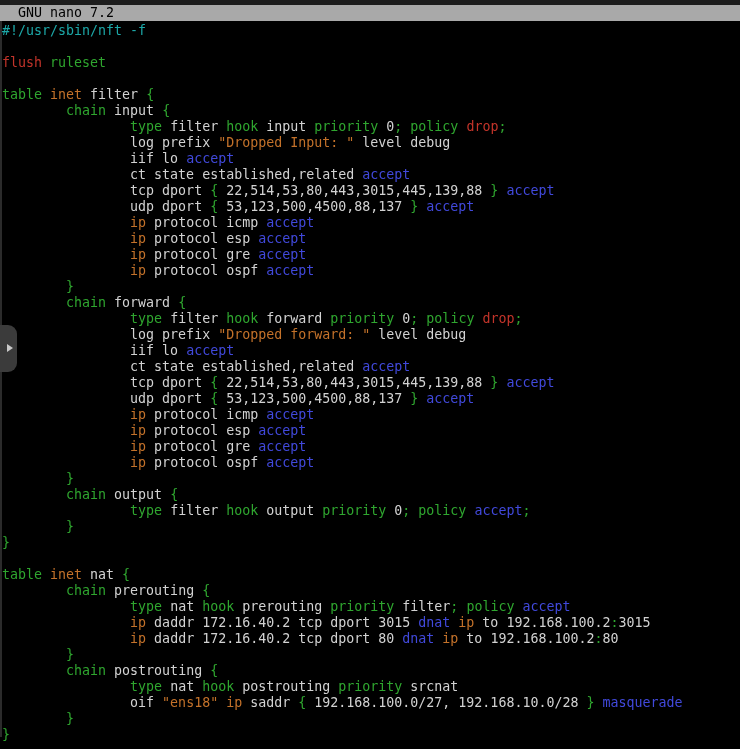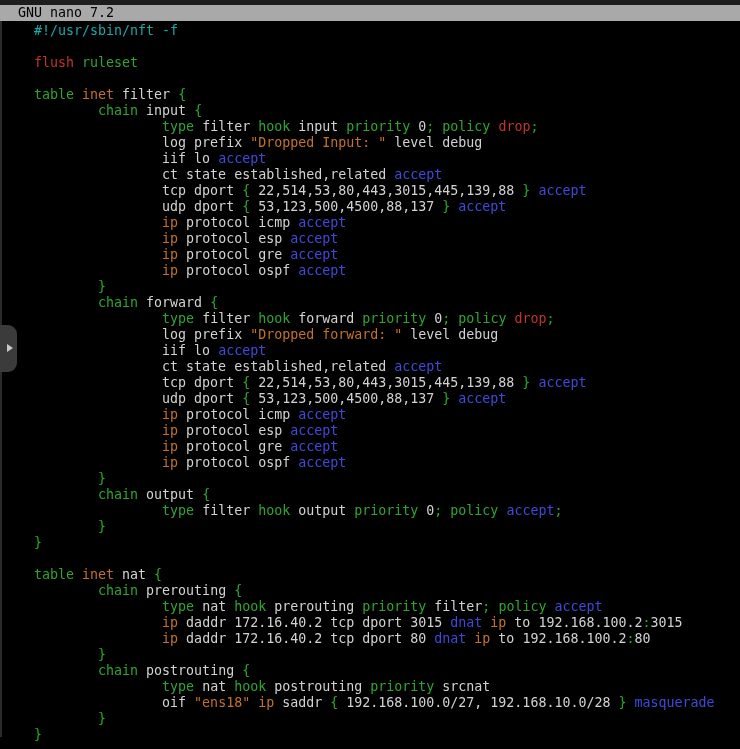--- a/index.html
+++ b/index.html
@@ -17,21 +17,21 @@
   }
   .tb-left{position:absolute;left:18px;top:0;}
   .tb-right{position:absolute;right:22px;top:0;margin-top:31px;}
   .left-edge{position:absolute;left:0;top:21px;width:2px;height:716px;background:#2b2b2b;z-index:1;}
   .editor{
     position:absolute;left:0;top:21px;width:740px;height:728px;
     padding:2px 0 0 2px;box-sizing:border-box;
     font-size:13.3px;line-height:16px;white-space:pre;
     z-index:2;
   }
-  .line{height:16px;white-space:pre;padding-left:32px;}
+  .line{height:16px;white-space:pre;}
   .side-tab{
     position:absolute;left:0;top:325px;width:17px;height:47px;
     background:#3b3b3b;border-radius:0 9px 9px 0;z-index:3;
   }
   .tri{
     position:absolute;left:7px;top:19px;width:0;height:0;
     border-left:6px solid #c9c9c9;
     border-top:4.5px solid transparent;
     border-bottom:4.5px solid transparent;
   }

